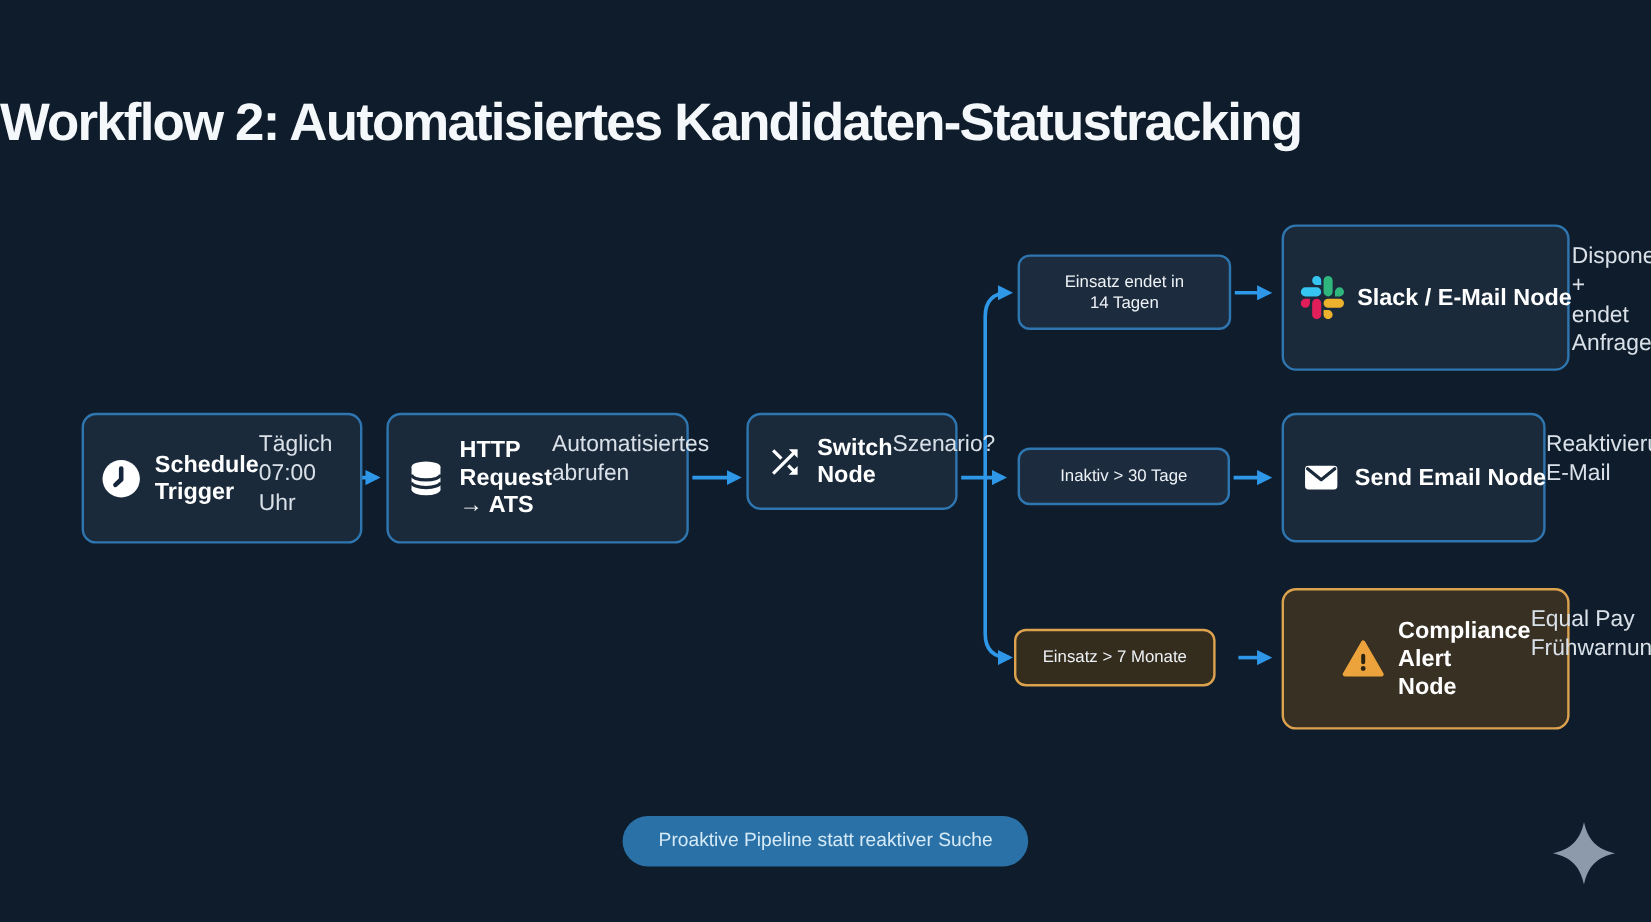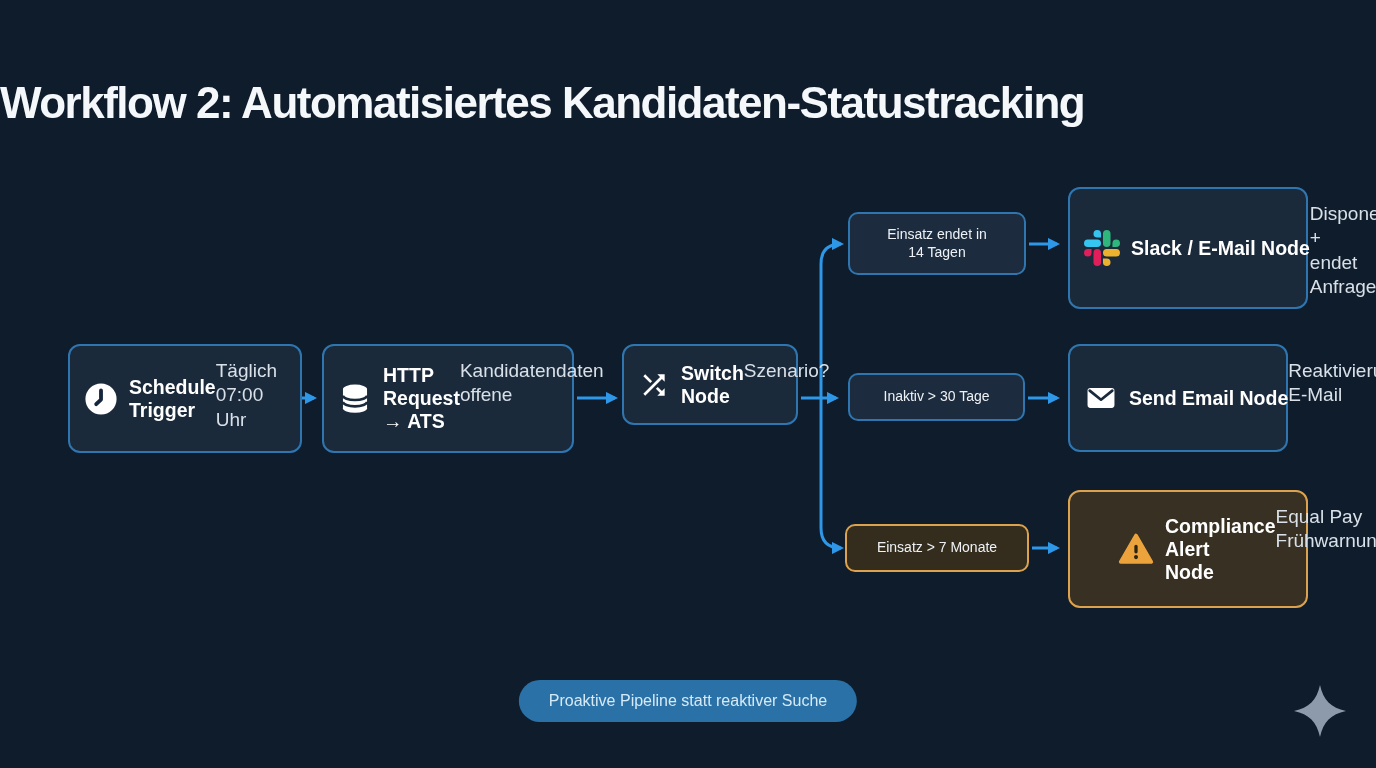--- a/index.html
+++ b/index.html
@@ -37,21 +37,21 @@
     color:#eef2f6; font-size:14px; line-height:1.22; white-space:pre-line;
   }
   .cond.orange { border-color:#dda24e; background:#342d1e; }
   .node.orange { border-color:#dda24e; background:#373023; }
 
   #node-schedule   { left:68px;   top:344px; width:234px; height:109px; }
   #node-http       { left:322px;  top:344px; width:252px; height:109px; }
   #node-switch     { left:622px;  top:344px; width:176px; height:81px; }
   #cond-1          { left:848px;  top:212px; width:178px; height:63px;  }
   #cond-2          { left:848px;  top:373px; width:177px; height:48px;  }
-  #cond-3          { left:845px;  top:524px; width:184px; height:48px;  }
+  #cond-3          { left:845px;  top:524px; width:168px; height:48px;  }
   #node-slack      { left:1068px; top:187px; width:240px; height:122px; }
   #node-email      { left:1068px; top:344px; width:220px; height:108px; }
   #node-compliance { left:1068px; top:490px; width:240px; height:118px;padding-left:48px; }
 
   .pill {
     position:absolute; top:680px; left:50%; transform:translateX(-50%);
     height:42px; padding:0 30px; border-radius:21px;
     background:#2a71a7; color:#d5eaf6; font-size:16px;
     display:flex; align-items:center; white-space:nowrap;
   }
@@ -107,21 +107,21 @@
           </g>
           <g stroke="#1a2a3b" stroke-width="1.9" fill="none">
             <path d="M3.5 9.5 a8.5 3.2 0 0 0 17 0"></path>
             <path d="M3.5 14 a8.5 3.2 0 0 0 17 0"></path>
           </g>
         </svg>
       </span>
       <span class="node-title">HTTP Request
 → ATS</span>
     </div>
-    <div class="node-sub">Kandidatendaten offene</div>
+    <div class="node-sub">Automatisiertes abrufen</div>
   </div>
 
   <div class="node" id="node-switch">
     <div class="node-head">
       <span class="node-icon">
         <svg width="32" height="32" viewBox="0 0 24 24">
           <path fill="#ffffff" d="M10.59 9.17 5.41 4 4 5.41l5.17 5.17 1.42-1.41zM14.5 4l2.04 2.04L4 18.59 5.41 20 17.96 7.46 20 9.5V4h-5.5zm.33 9.41-1.41 1.41 3.13 3.13L14.5 20H20v-5.5l-2.04 2.04-3.13-3.13z"></path>
         </svg>
       </span>
       <span class="node-title">Switch

